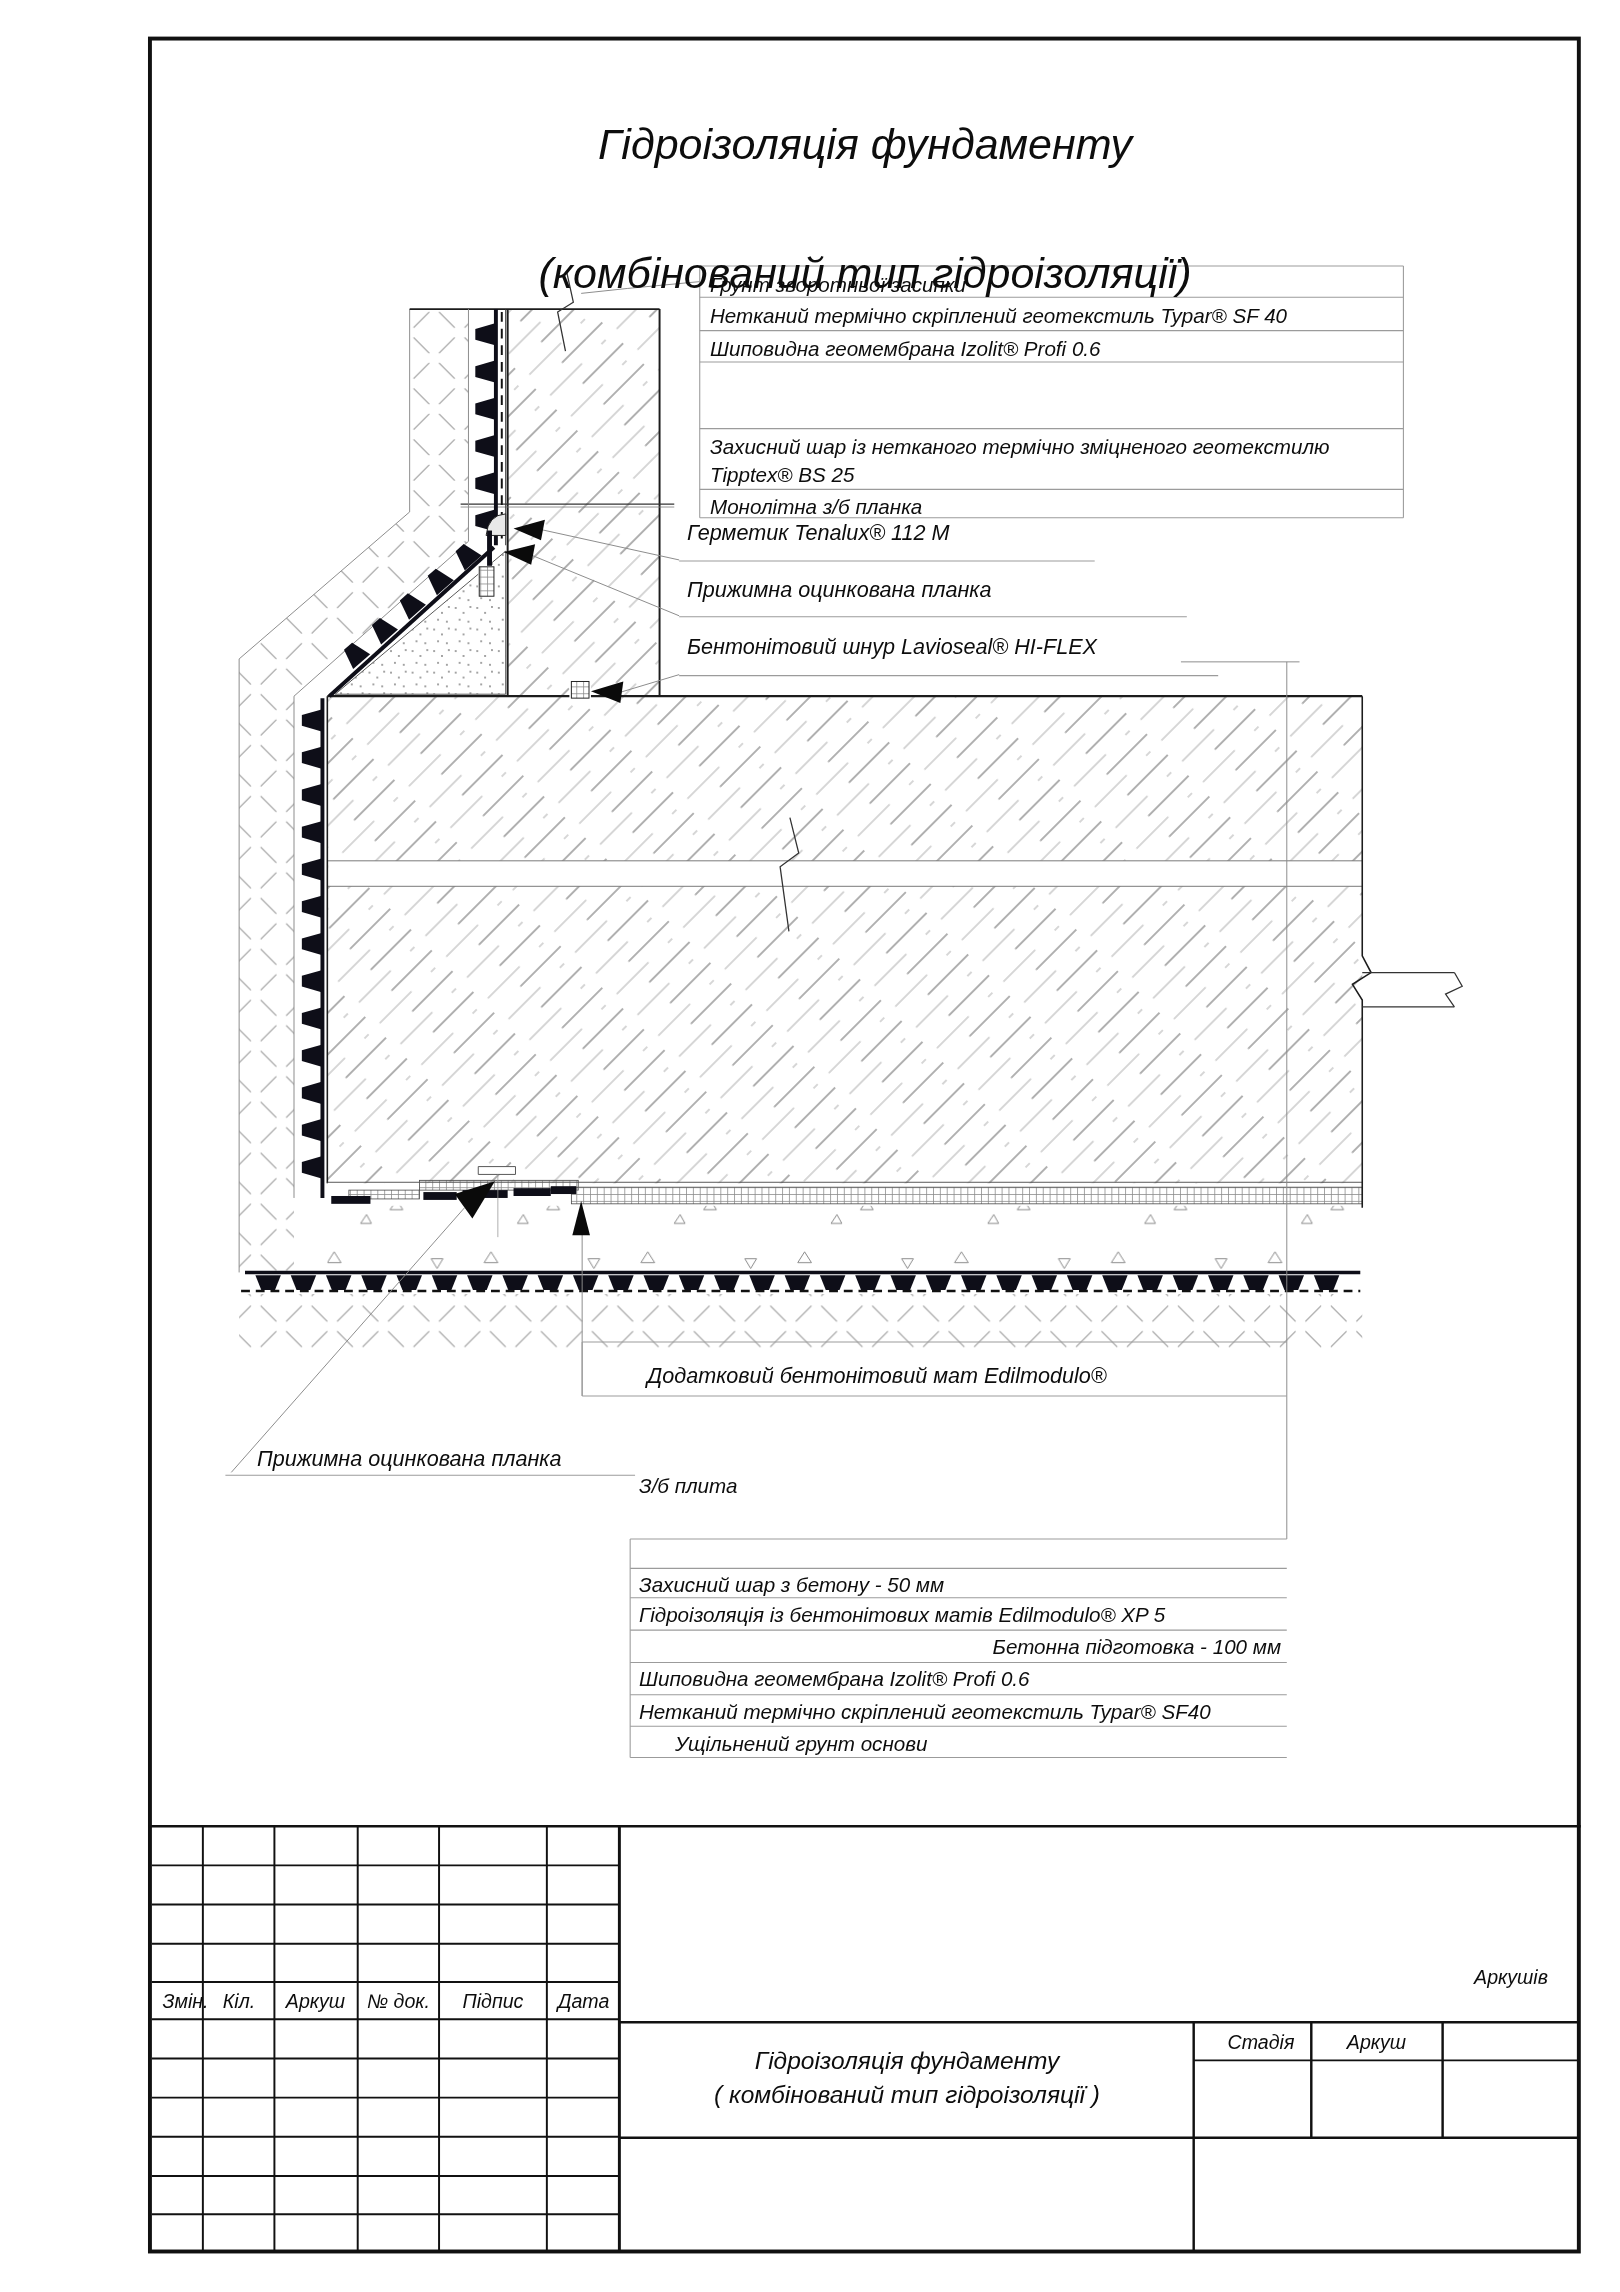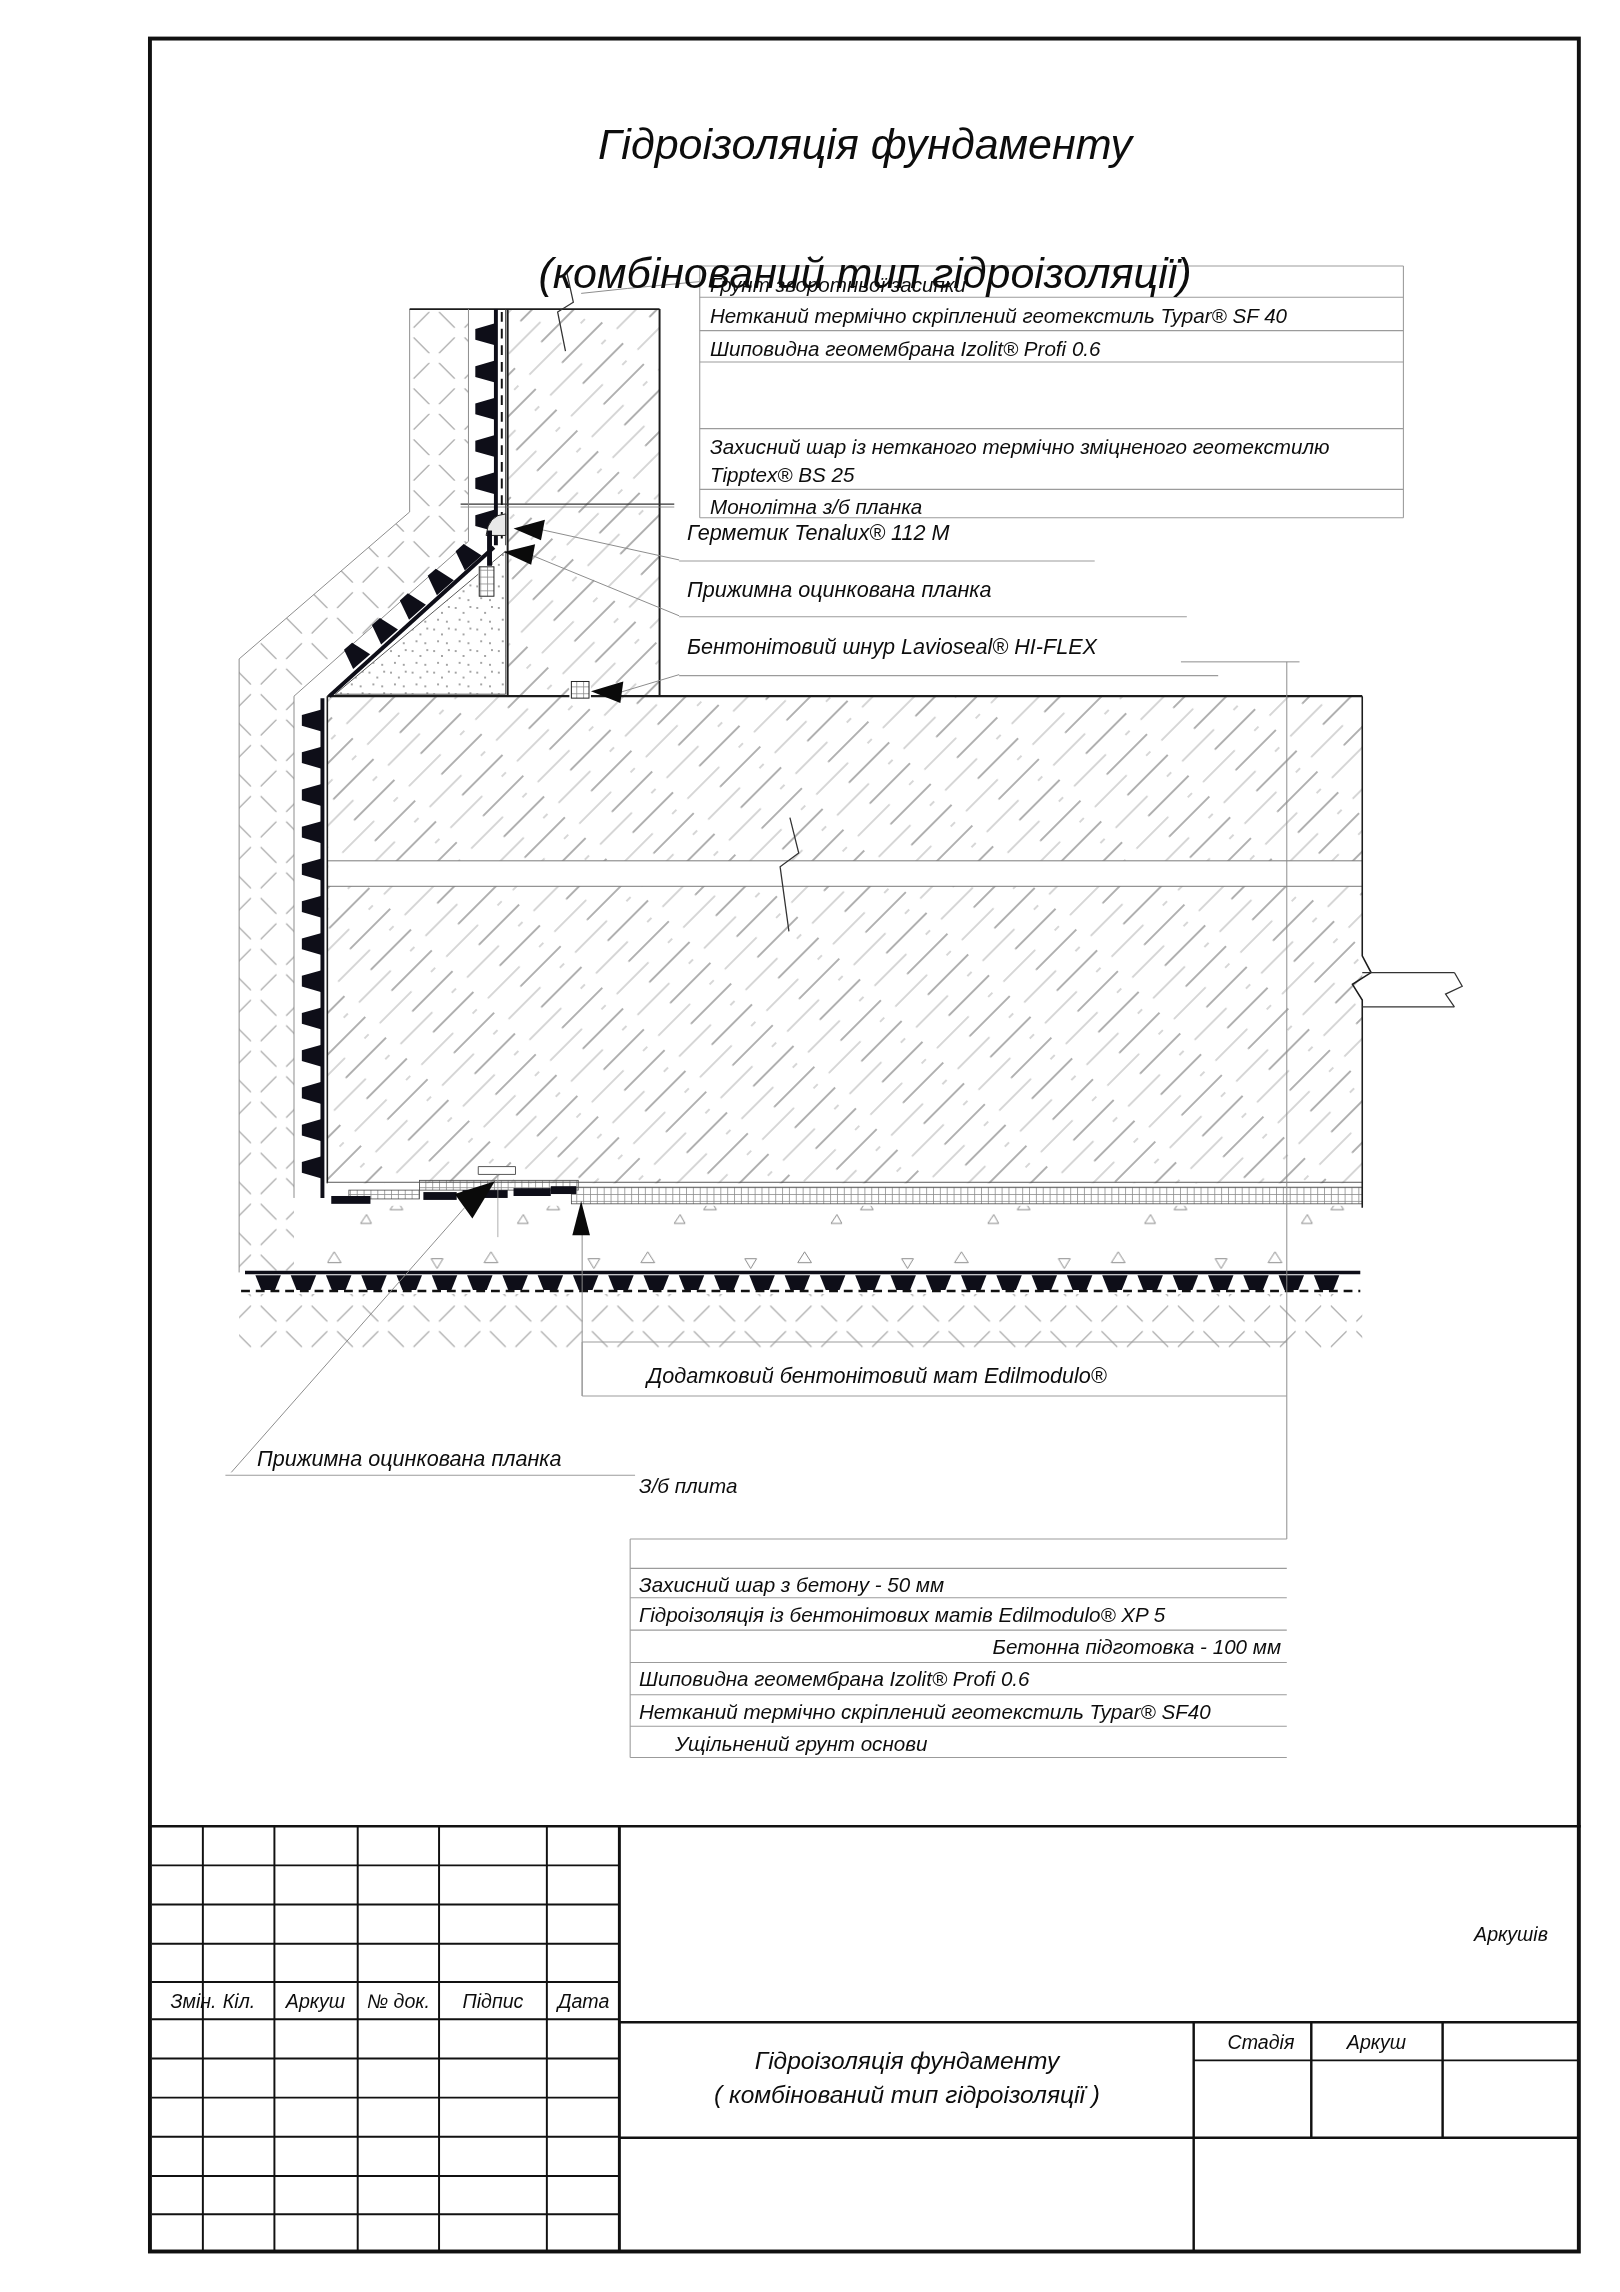--- a/index.html
+++ b/index.html
@@ -292,27 +292,27 @@
   <div class="lbl mid" style="left:257px;top:1444px;width:451px;">Прижимна оцинкована планка</div>
 
   <div class="lbl row" style="left:639px;top:1472px;width:642px;font-style:italic;">З/б плита</div>
   <div class="lbl row" style="left:639px;top:1571px;width:642px;">Захисний шар з бетону  - 50  мм</div>
   <div class="lbl row" style="left:639px;top:1601px;width:642px;">Гідроізоляція із бентонітових матів  Edilmodulo®  XP 5</div>
   <div class="lbl row" style="left:639px;top:1633px;width:642px;text-align:right;">Бетонна підготовка  - 100  мм</div>
   <div class="lbl row" style="left:639px;top:1665px;width:642px;">Шиповидна геомембрана  Izolit® Profi 0.6</div>
   <div class="lbl row" style="left:639px;top:1698px;width:642px;">Нетканий  термічно скріплений геотекстиль  Typar® SF40</div>
   <div class="lbl row" style="left:639px;top:1730px;width:642px;margin-left:36px;">Ущільнений грунт основи</div>
 
-  <div class="lbl cell" style="left:152px;top:1988px;width:67px;margin-left:8px;">Змін.</div>
+  <div class="lbl cell" style="left:152px;top:1988px;width:67px;">Змін.</div>
   <div class="lbl cell" style="left:203px;top:1988px;width:72px;">Кіл.</div>
   <div class="lbl cell" style="left:274px;top:1988px;width:83px;">Аркуш</div>
   <div class="lbl cell" style="left:358px;top:1988px;width:81px;">№  док.</div>
   <div class="lbl cell" style="left:439px;top:1988px;width:108px;">Підпис</div>
   <div class="lbl cell" style="left:547px;top:1988px;width:73px;">Дата</div>
 
   <div class="lbl doct" style="left:623px;top:2044px;width:568px;">Гідроізоляція фундаменту</div>
   <div class="lbl doct" style="left:623px;top:2078px;width:568px;">( комбінований тип гідроізоляції )</div>
 
   <div class="lbl cell" style="left:1194px;top:2029px;width:134px;">Стадія</div>
   <div class="lbl cell" style="left:1311px;top:2029px;width:131px;">Аркуш</div>
-  <div class="lbl cell" style="left:1443px;top:1921px;width:136px;">Аркушів</div>
+  <div class="lbl cell" style="left:1443px;top:1964px;width:136px;">Аркушів</div>
 </div>
 
 
 </body></html>

